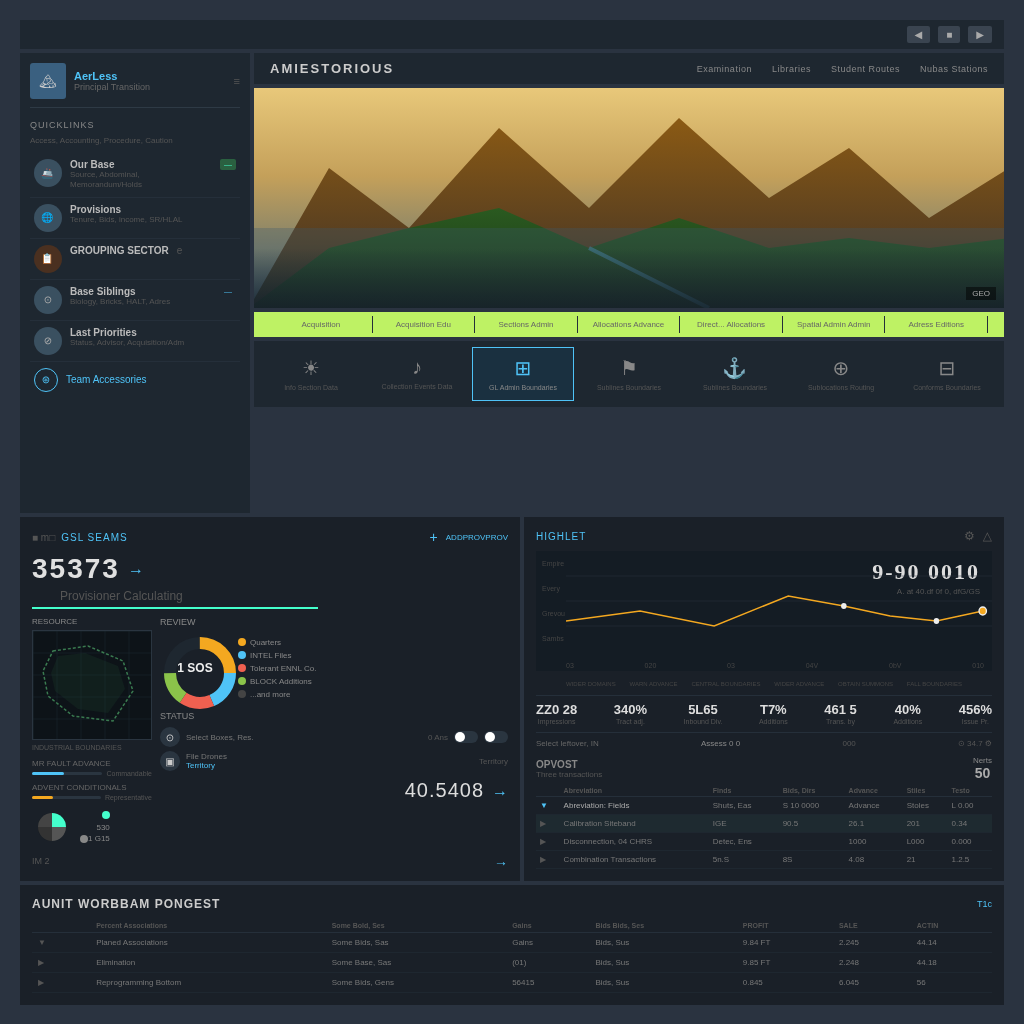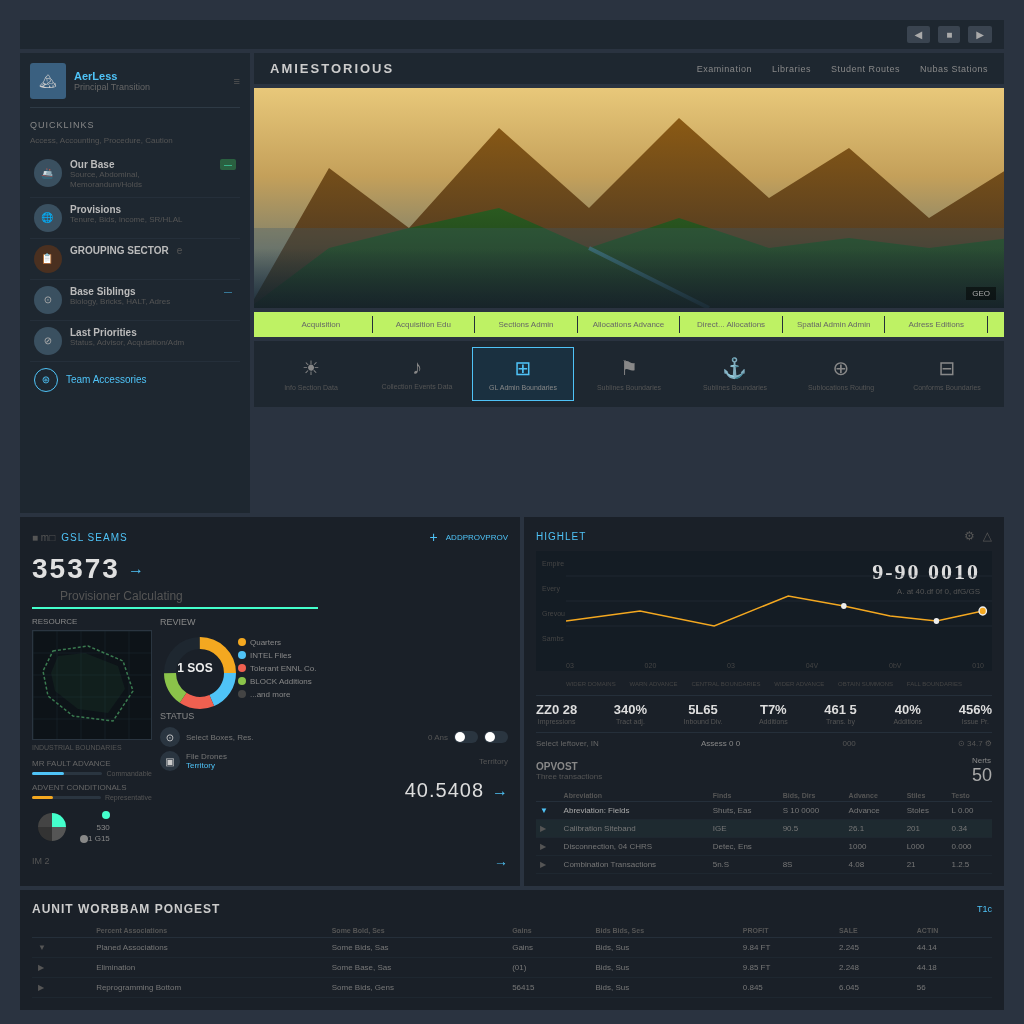--- a/index.html
+++ b/index.html
@@ -606,22 +606,22 @@
     .opvost-subtitle {
       color: #555;
       font-size: 8px;
     }
     .opvost-metric {
       color: #888;
       font-size: 8px;
     }
     .opvost-score {
       color: #aaa;
-      font-size: 18px;
-      font-weight: normal;
+      font-size: 14px;
+      font-weight: bold;
       text-align: center;
     }
     .opvost-table {
       width: 100%;
       border-collapse: collapse;
       margin-top: 4px;
     }
     .opvost-table th {
       color: #555;
       font-size: 7px;

